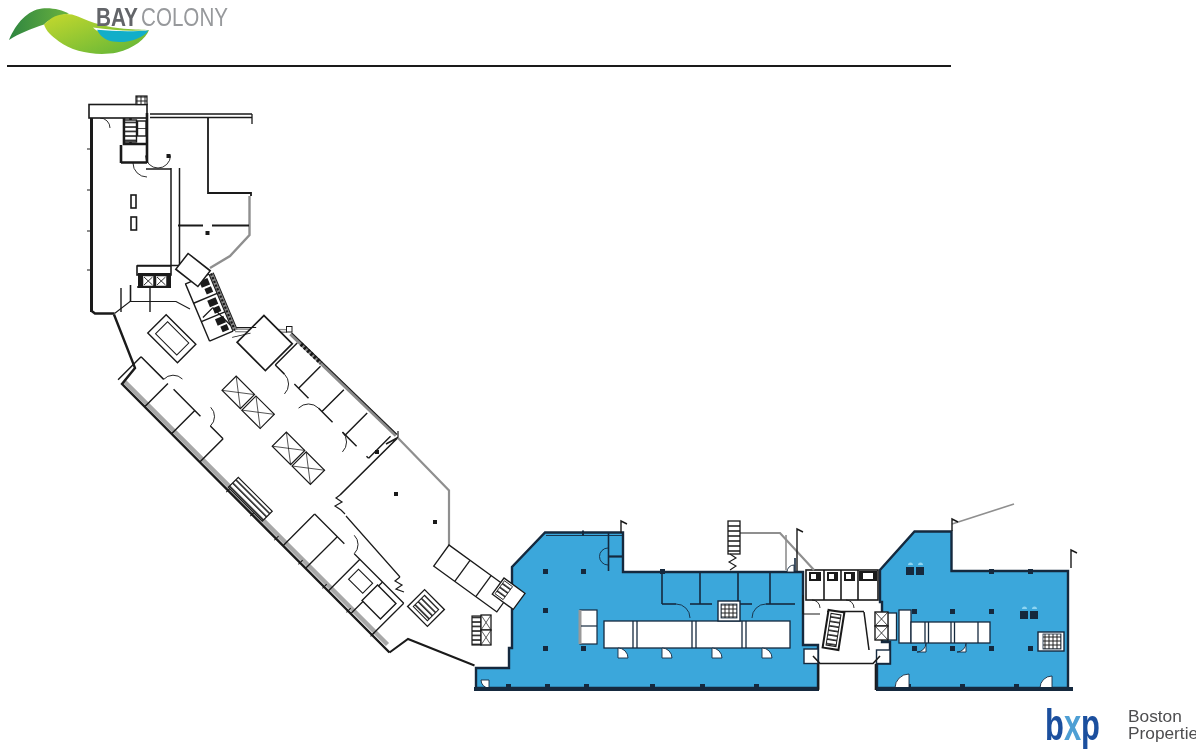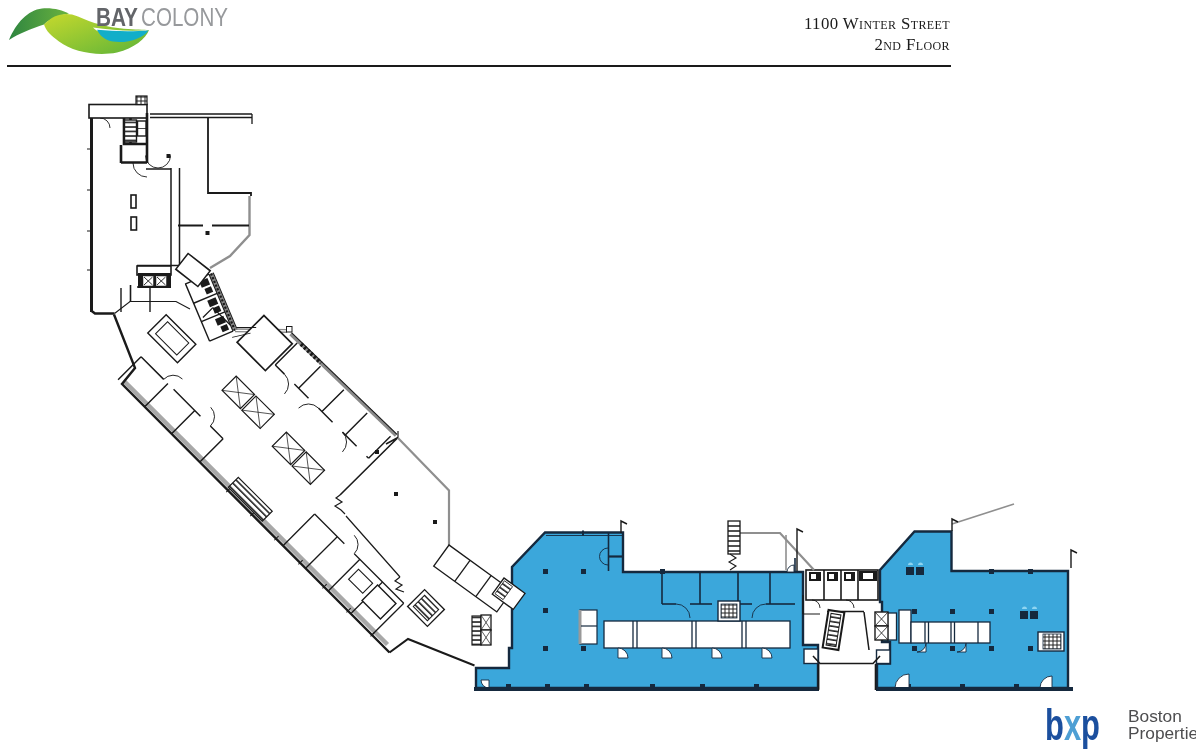--- a/index.html
+++ b/index.html
@@ -31,21 +31,20 @@
 
     <path d="M93,27.5 C112,30.5 132,31.5 149,30 C138,33.5 120,35.5 104,33.5 C99,32 95,30 93,27.5 Z" fill="#ffffff"></path>
 
     <path d="M97,29.8 C114,31.4 134,31.6 148.5,30.4 C143,38.2 128,43.6 113,41.6 C105,40.3 99.5,35.5 97,29.8 Z" fill="#12aec9"></path>
 
     <text x="96" y="25.5" font-family="Liberation Sans,sans-serif" font-size="26" font-weight="bold" fill="#636569" textLength="42" lengthAdjust="spacingAndGlyphs">BAY</text>
 
     <text x="141" y="25.5" font-family="Liberation Sans,sans-serif" font-size="26" font-weight="normal" fill="#97999c" textLength="87" lengthAdjust="spacingAndGlyphs">COLONY</text>
   </svg>
 
-  <div class="addr">1100 Winter Street<br>2nd Floor</div>
 
   <div class="rule"></div>
 
   <svg id="plan" style="position:absolute;left:0;top:0" width="1196" height="751" viewBox="0 0 1196 751">
     <defs>
       <pattern id="hat" width="4" height="4" patternUnits="userSpaceOnUse" patternTransform="rotate(45)">
         <rect width="4" height="4" fill="#ffffff"></rect>
           <line x1="0" y1="0" x2="0" y2="4" stroke="#333" stroke-width="1.4"></line>
       </pattern>
       <pattern id="hatH" width="4.5" height="4.5" patternUnits="userSpaceOnUse">

